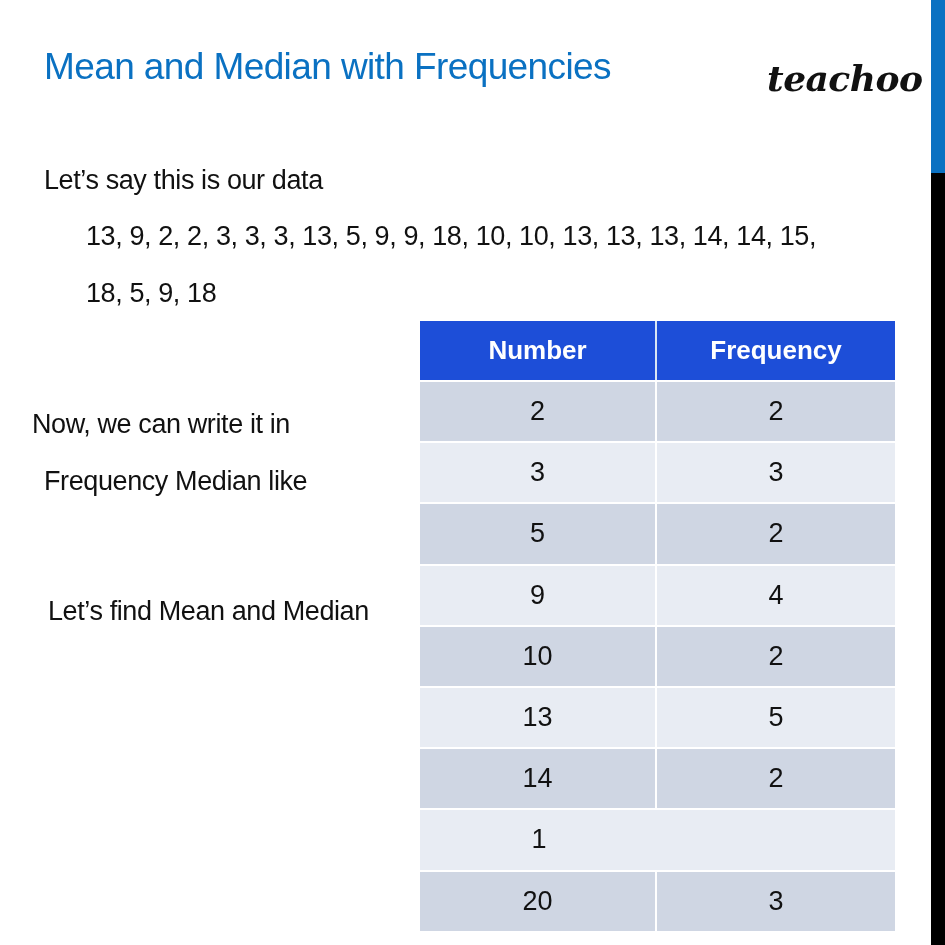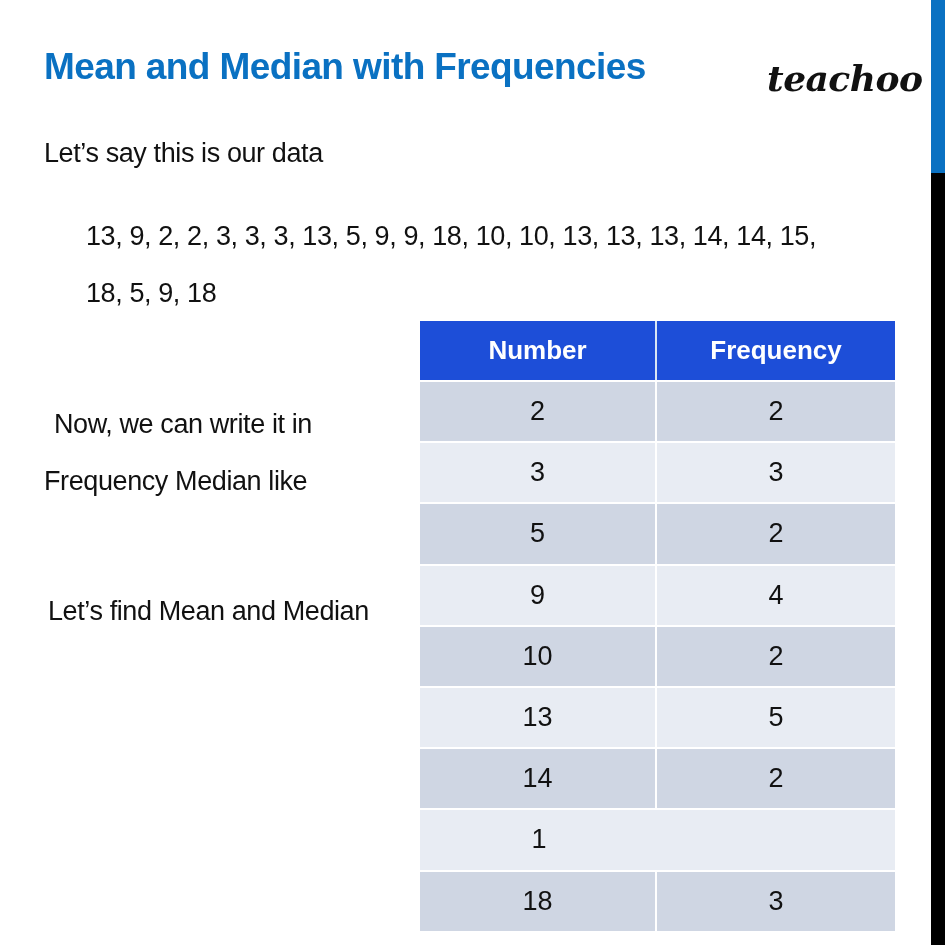--- a/index.html
+++ b/index.html
@@ -4,21 +4,21 @@
   <style>
     html, body { margin: 0; padding: 0; }
     body {
       width: 945px; height: 945px; position: relative; overflow: hidden;
       background: #ffffff;
       font-family: "Liberation Sans", "DejaVu Sans", sans-serif;
       color: #111111;
     }
     .title {
       position: absolute; left: 44px; top: 46px;
-      font-size: 37px; font-weight: bold; color: #0a71c2;
+      font-size: 37px; font-weight: normal; color: #0a71c2;
       letter-spacing: -0.6px; white-space: nowrap;
     }
     .logo {
       position: absolute; left: 767px; top: 16px;
       font-family: "DejaVu Serif", serif; font-style: italic; font-weight: bold;
       font-size: 36px; color: #111; letter-spacing: -0.5px; margin-top: 41px;
     }
     .side-bar-blue {
       position: absolute; left: 931px; top: 0; width: 14px; height: 173px;
       background: #0a71c2;
@@ -51,24 +51,24 @@
     .body-row.light { background: #e8ecf3; }
   </style>
 </head>
 <body>
 
 <div class="title">Mean and Median with Frequencies</div>
 <div class="logo">teachoo</div>
 <div class="side-bar-blue"></div>
 <div class="side-bar-black"></div>
 
-<div class="text" style="left:44px; top:138px;">Let’s say this is our data</div>
+<div class="text" style="left:44px; top:165px;">Let’s say this is our data</div>
 <div class="text" style="left:86px; top:221px;">13, 9, 2, 2, 3, 3, 3, 13, 5, 9, 9, 18, 10, 10, 13, 13, 13, 14, 14, 15,</div>
 <div class="text" style="left:86px; top:278px;">18, 5, 9, 18</div>
-<div class="text" style="left:54px; top:409px;text-align:right;">Now, we can write it in</div>
+<div class="text" style="left:32px; top:409px;text-align:right;">Now, we can write it in</div>
 <div class="text" style="left:44px; top:466px;">Frequency Median like</div>
 <div class="text" style="left:48px; top:596px;">Let’s find Mean and Median</div>
 
 <div class="table">
   <div class="row header-row">
     <div class="cell col1">Number</div>
     <div class="cell col2">Frequency</div>
   </div>
   <div class="row body-row dark">
     <div class="cell col1">2</div>
@@ -95,16 +95,16 @@
     <div class="cell col2">5</div>
   </div>
   <div class="row body-row dark">
     <div class="cell col1">14</div>
     <div class="cell col2">2</div>
   </div>
   <div class="row body-row light">
     <div class="cell col2">1</div>
   </div>
   <div class="row body-row dark">
-    <div class="cell col1">18</div>
+    <div class="cell col1">20</div>
     <div class="cell col2">3</div>
   </div>
 </div>
 
 </body></html>

